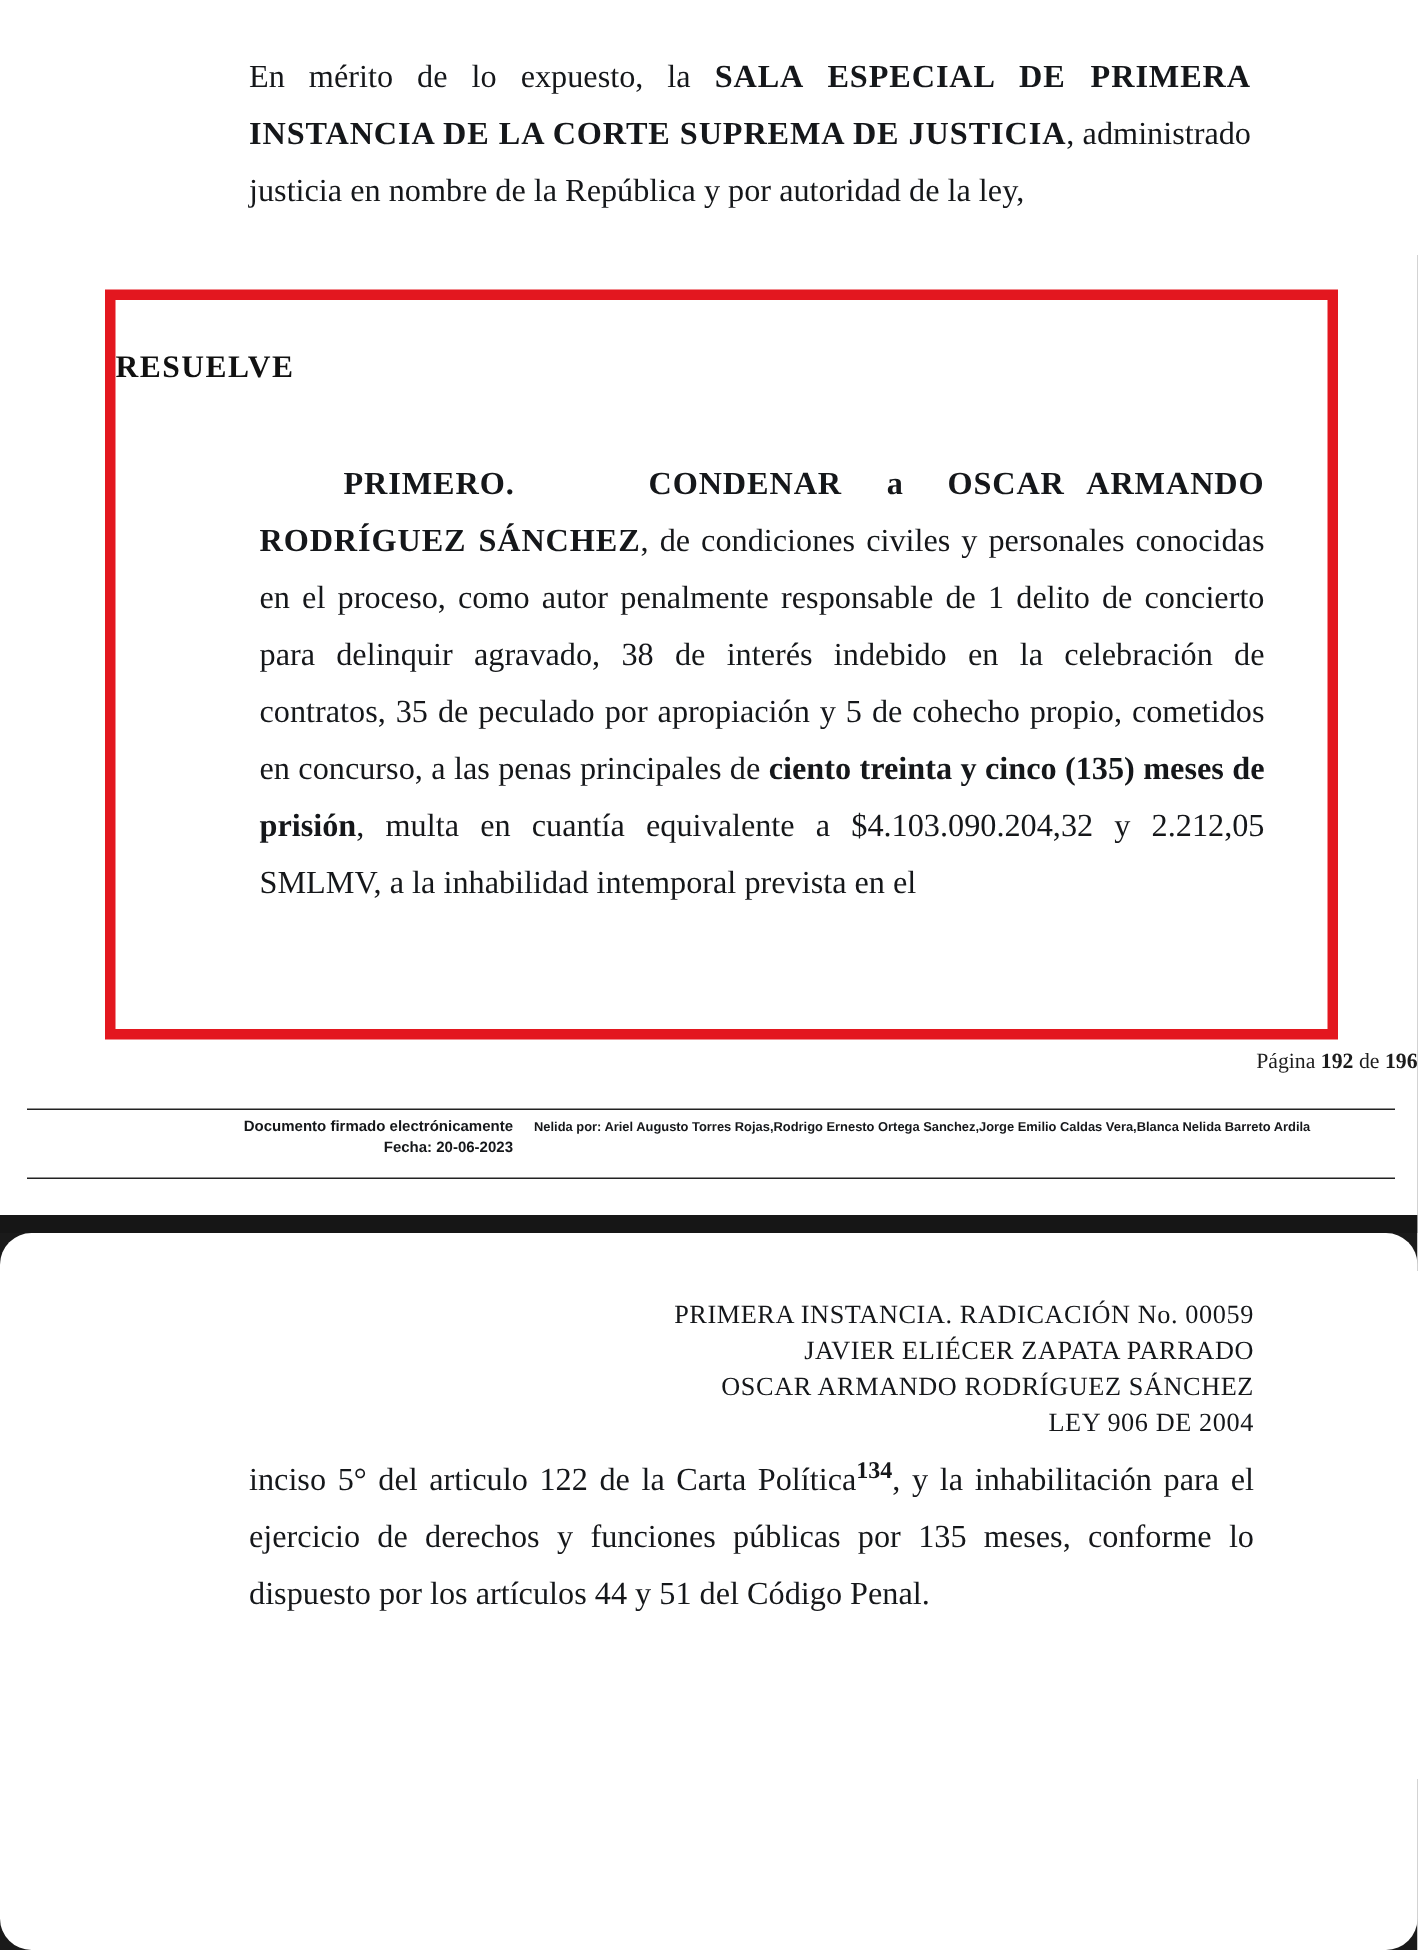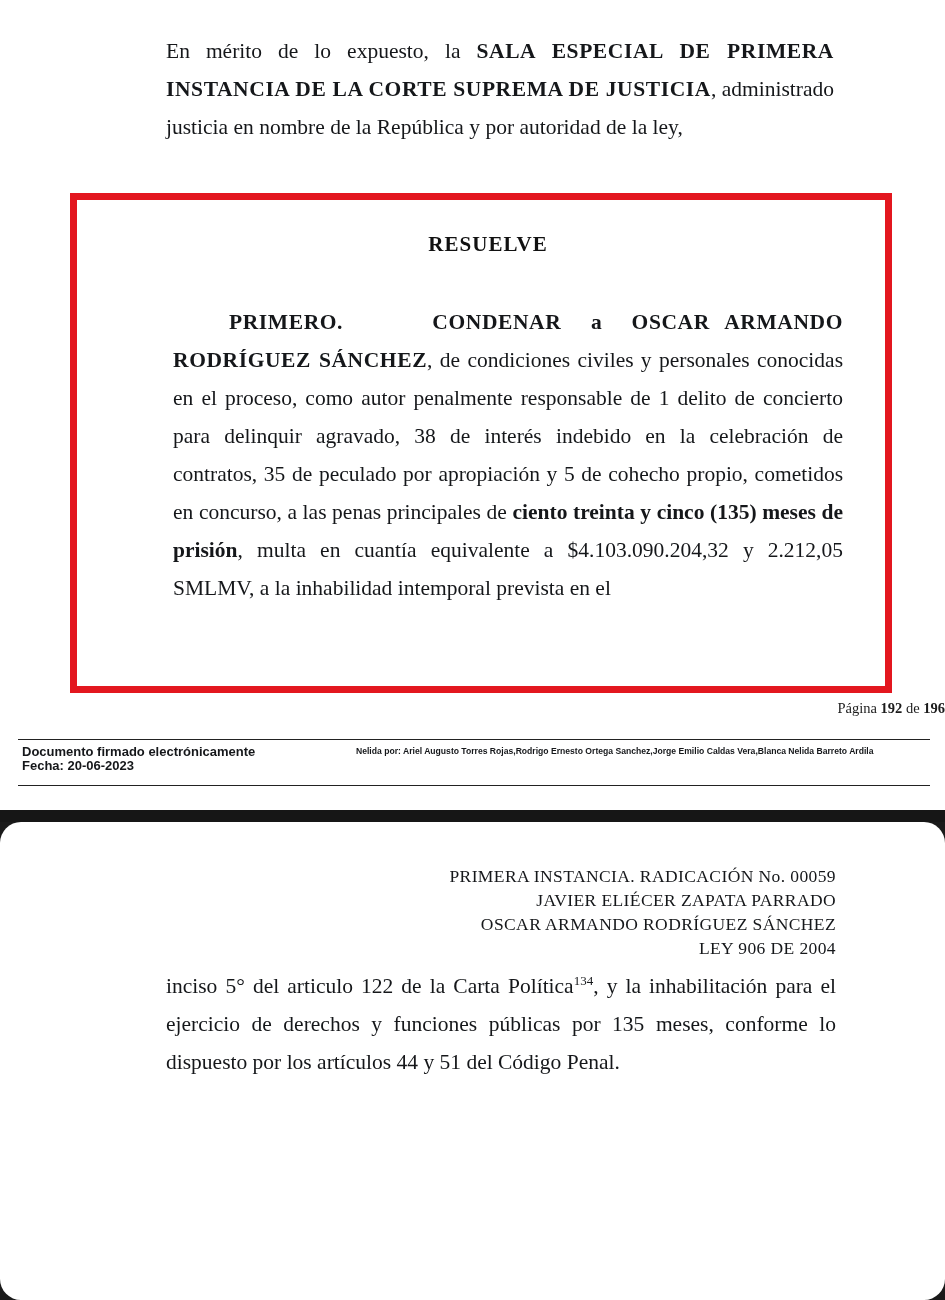--- a/index.html
+++ b/index.html
@@ -74,21 +74,20 @@
     height: 500px;
     border: 7px solid #e3171f;
     box-sizing: border-box;
     background: transparent;
   }
   .resuelve-title {
     position: absolute;
     left: 0;
     top: 32px;
     width: 822px;
-    text-align: center;
     font-weight: bold;
     font-size: 21px;
     letter-spacing: 1px;
   }
   .p1-body {
     position: absolute;
     left: 96px;
     top: 103px;
     width: 670px;
   }
@@ -118,24 +117,25 @@
     top: 785px;
     width: 912px;
     border-top: 1px solid #222;
   }
   .footer-left {
     position: absolute;
     left: 22px;
     top: 745px;
     width: 320px;
     font-family: "Liberation Sans", sans-serif;
-    font-size: 13px;
+    font-size: 10px;
     line-height: 13.5px;
     color: #15171a;
     font-weight: bold;
+    text-align: right;
   }
   .footer-right {
     position: absolute;
     left: 356px;
     top: 745px;
     width: 570px;
     font-family: "Liberation Sans", sans-serif;
     font-size: 8.6px;
     line-height: 13.5px;
     color: #15171a;
@@ -184,22 +184,22 @@
     top: 140px;
     width: 670px;
   }
   .p2-body2 {
     position: absolute;
     left: 166px;
     top: 318px;
     width: 670px;
   }
   sup {
-    font-size: 13px;
-    font-weight: normal;
+    font-size: 16px;
+    font-weight: bold;
     vertical-align: super;
   }
 </style>
 </head>
 <body>
 
 <div class="page-wrap">
 
   <div class="page1">
     <div class="page1-inner">

